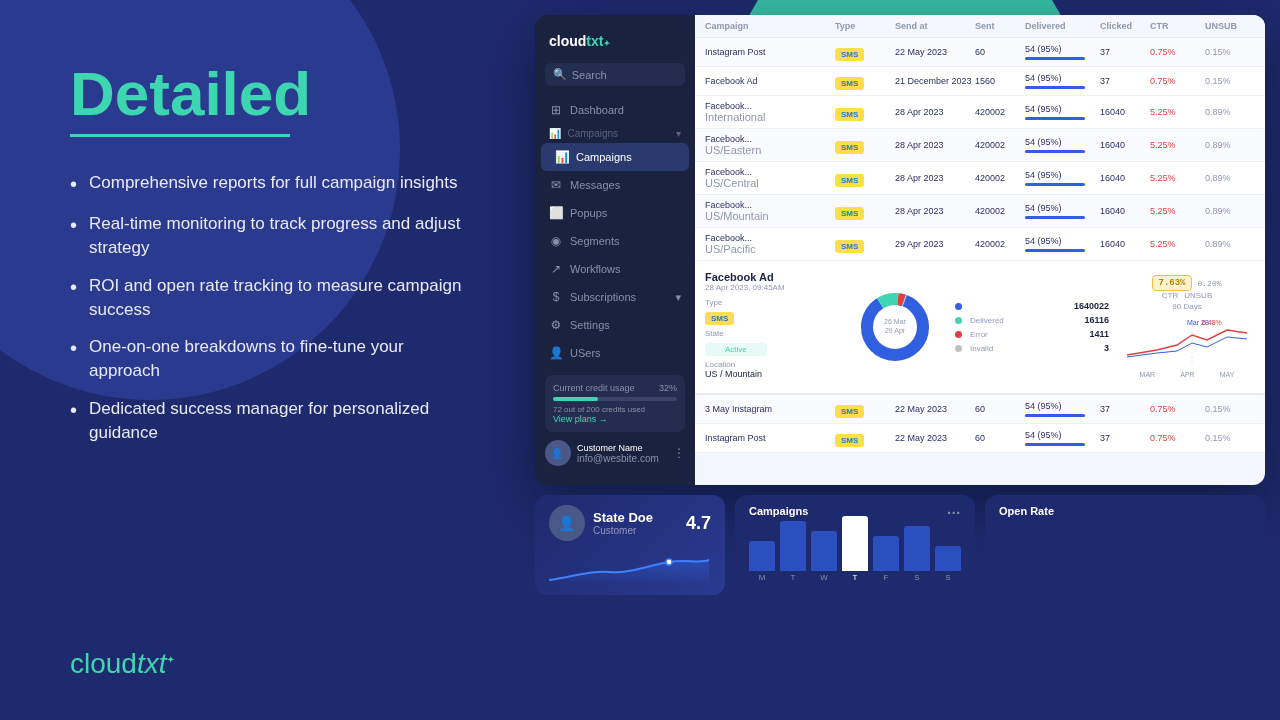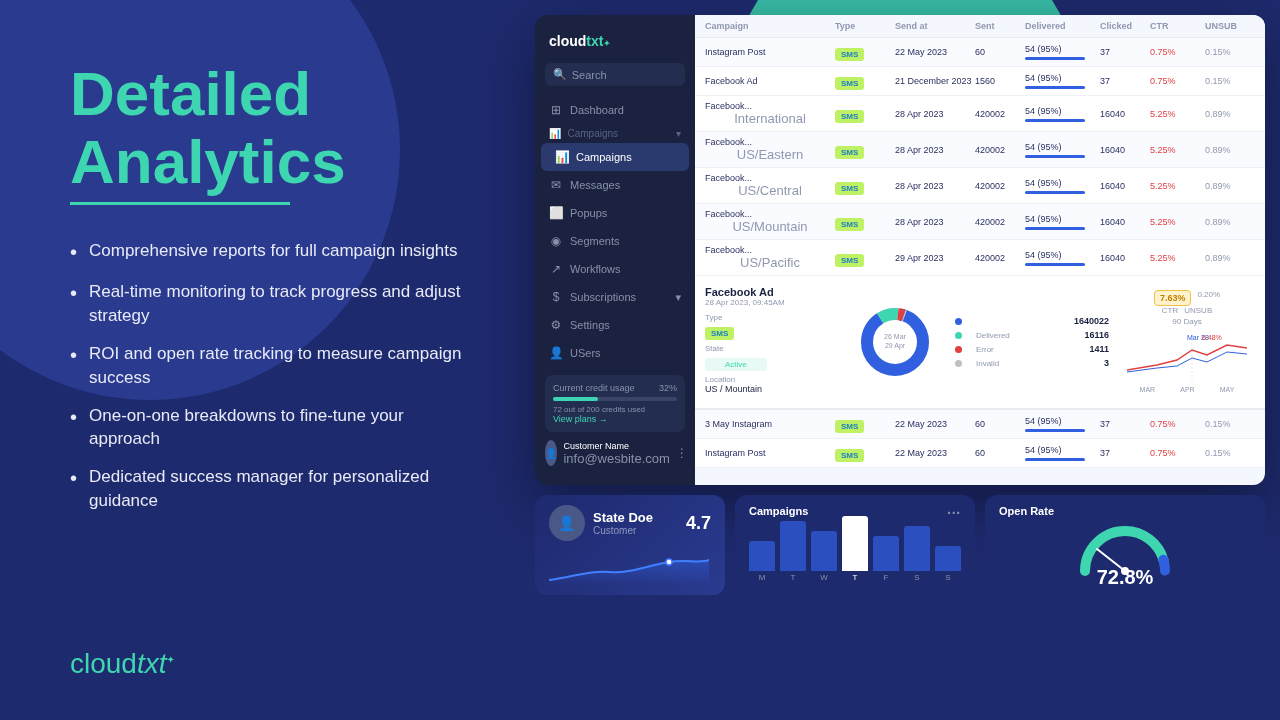--- a/index.html
+++ b/index.html
@@ -206,21 +206,21 @@
       border-radius: 50%;
       background: #4a5888;
       display: flex;
       align-items: center;
       justify-content: center;
       font-size: 10px;
       color: #fff;
     }
     .db-user-info { flex: 1; }
     .db-user-name { font-size: 9px; color: #fff; }
-    .db-user-email { font-size: 13px; color: #8890aa; }
+    .db-user-email { font-size: 10px; color: #8890aa; }
     .db-user-dots { color: #8890aa; font-size: 12px; }
 
     
     .db-main {
       flex: 1;
       background: #f5f7ff;
       overflow: hidden;
       display: flex;
       flex-direction: column;
     }
@@ -246,28 +246,28 @@
 
     .db-table-row {
       display: flex;
       padding: 5px 10px;
       border-bottom: 1px solid #eef0f8;
       align-items: center;
       background: #fff;
     }
     .db-table-row:nth-child(even) { background: #fafbff; }
     .db-cell { font-size: 9px; color: #2a3060; }
-    .db-cell-sub { font-size: 13px; color: #9098b0; text-align: center; }
+    .db-cell-sub { font-size: 11px; color: #9098b0; }
     .db-badge {
       display: inline-block;
       padding: 2px 6px;
       border-radius: 3px;
       font-size: 8px;
       font-weight: 600;
-      background: #bef264;
+      background: #fde047;
       color: #2080c0;
     }
     .db-bar-wrap { display: flex; flex-direction: column; gap: 1px; }
     .db-bar-val { font-size: 9px; color: #2a3060; }
     .db-bar { height: 3px; border-radius: 2px; background: #3060e0; width: 80%; margin-top: 2px; }
     .db-ctr-val { font-size: 9px; color: #e04040; }
     .db-unsub-val { font-size: 9px; color: #9098b0; }
 
     
     .db-expanded-row {
@@ -297,21 +297,21 @@
       justify-content: center;
     }
     .db-donut-svg { width: 80px; height: 80px; }
     .db-stats-area {
       flex: 1;
       display: flex;
       flex-direction: column;
       justify-content: center;
       gap: 4px;
     }
-    .db-stat-row { display: flex; align-items: center; gap: 14px; }
+    .db-stat-row { display: flex; align-items: center; gap: 8px; }
     .db-stat-dot { width: 7px; height: 7px; border-radius: 50%; flex-shrink: 0; }
     .db-stat-label { font-size: 8px; color: #9098b0; }
     .db-stat-val { font-size: 9px; color: #1a2240; font-weight: 600; margin-left: auto; }
     .db-ctr-badge {
       background: #fff3cd;
       color: #c08000;
       font-size: 9px;
       font-weight: 700;
       padding: 2px 5px;
       border-radius: 4px;
@@ -379,21 +379,20 @@
 <body>
 
 <div class="bg-circle-1"></div>
 <div class="bg-circle-2"></div>
 <div class="bg-leaf"></div>
 
 <div class="left-panel">
   <div class="headline">
     <h1>
       <span>Detailed</span><br>
-      <span style="color:#3dd6b0;">Analytics</span>
     </h1>
     <div class="headline-underline"></div>
   </div>
 
   <ul class="features-list">
     <li>Comprehensive reports for full campaign insights</li>
     <li>Real-time monitoring to track progress and adjust strategy</li>
     <li>ROI and open rate tracking to measure campaign success</li>
     <li>One-on-one breakdowns to fine-tune your approach</li>
     <li>Dedicated success manager for personalized guidance</li>
@@ -667,21 +666,21 @@
             <span class="db-stat-val">1411</span>
           </div>
           <div class="db-stat-row">
             <div class="db-stat-dot" style="background:#c0c0c0;"></div>
             <span class="db-stat-label">Invalid</span>
             <span class="db-stat-val">3</span>
           </div>
         </div>
 
         <div style="display:flex;flex-direction:column;align-items:center;padding:4px 8px;">
-          <div style="display:flex;gap:6px;">
+          <div style="display:flex;gap:6px;align-items:center;font-family:Liberation Mono, monospace;">
             <span class="db-ctr-badge">
               <span>7.63%</span>
             </span>
             <span style="font-size:8px;color:#9098b0;">0.20%</span>
           </div>
           <div style="display:flex;gap:6px;font-size:8px;color:#9098b0;">
             <span>CTR</span>
             <span>UNSUB</span>
           </div>
           <div style="font-size:8px;color:#9098b0;margin-top:2px;">90 Days</div>
@@ -794,27 +793,16 @@
     </div>
           <div class="bar-item">
       <div class="bar-rect" style="height:25px;background:#3060e0;opacity:0.7;"></div>
       <span class="bar-label" style="color:#8890aa">S</span>
     </div>
         </div>
     </div>
 
     <div class="card card-openrate">
       <div style="font-size:11px;font-weight:700;color:#fff;margin-bottom:4px;">Open Rate</div>
-      <div class="gauge-area">
-        <svg width="100" height="55" viewBox="0 0 100 55">
-          <path d="M10,50 A40,40 0 0,1 90,50" fill="none" stroke="#2a3460" stroke-width="10" stroke-linecap="round"></path>
-          <path d="M10,50 A40,40 0 0,1 90,50" fill="none" stroke="#3dd6b0" stroke-width="10" stroke-linecap="round" stroke-dasharray="115 126"></path>
-          <path d="M10,50 A40,40 0 0,1 90,50" fill="none" stroke="#3060e0" stroke-width="10" stroke-linecap="round" stroke-dasharray="11 126" stroke-dashoffset="-114"></path>
-
-          <line x1="50" y1="50" x2="22" y2="28" stroke="#fff" stroke-width="2" stroke-linecap="round"></line>
-          <circle cx="50" cy="50" r="4" fill="#fff"></circle>
-        </svg>
-        <div class="gauge-val">72.8%</div>
-      </div>
     </div>
 
   </div>
 </div>
 
 </body></html>

